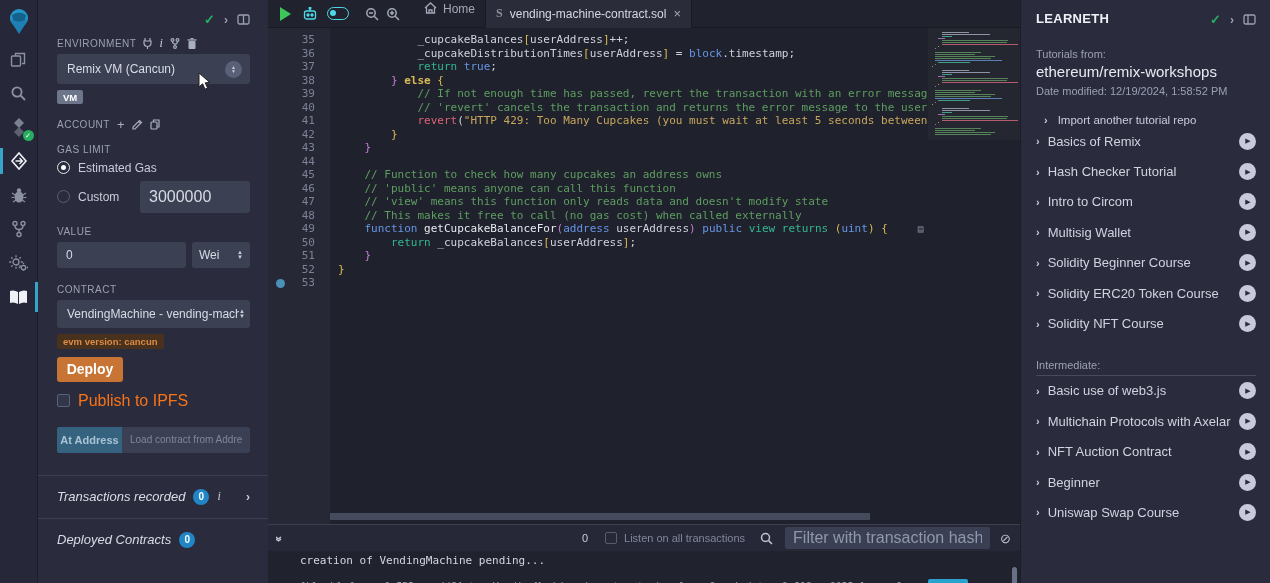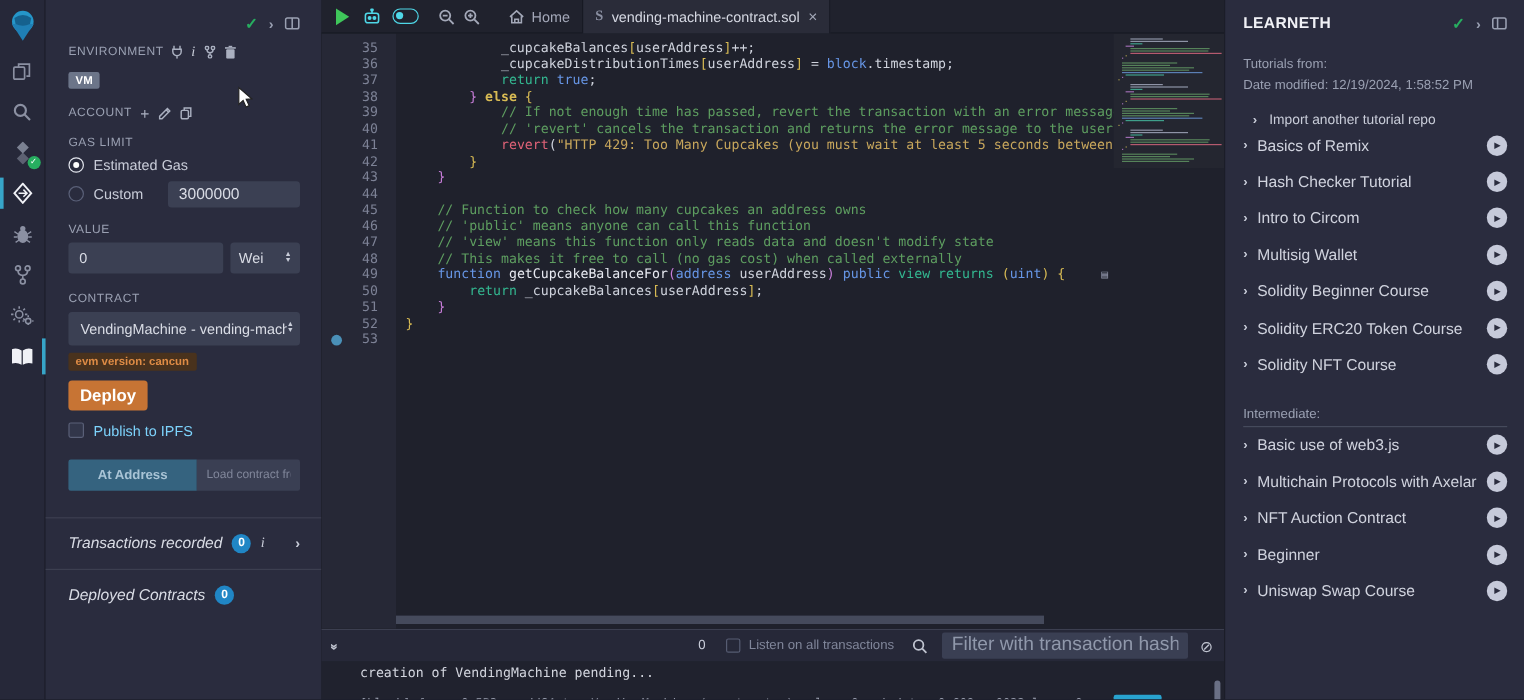--- a/index.html
+++ b/index.html
@@ -43,35 +43,35 @@
     font-size:6px; line-height:5px; }
   .vm-badge { display:inline-block; margin-top:6px; background:#6c7589; color:#fff; font-size:9.5px;
     font-weight:bold; padding:1.5px 6px; border-radius:2px; }
   .sec-gap { margin-top:13px; }
   .radio-row { display:flex; align-items:center; gap:8px; margin-top:6px; color:#c9cdd9; font-size:12px; }
   .radio { width:13px; height:13px; border-radius:50%; border:1.5px solid #5a6078; position:relative;
     flex-shrink:0; }
   .radio.sel { border-color:#e4e7ef; }
   .radio.sel::after { content:""; position:absolute; left:2.5px; top:2.5px; width:5px; height:5px;
     border-radius:50%; background:#fff; }
-  .gas-input { margin-left:auto; width:110px; height:22px; background:#3b4053; border:none;
-    border-radius:3px; color:#d9dce5; font-size:13px; padding:0 9px; font-family:"Liberation Sans",sans-serif; }
+  .gas-input { margin-left:auto; width:110px; height:32px; background:#3b4053; border:none;
+    border-radius:3px; color:#d9dce5; font-size:16px; padding:0 9px; font-family:"Liberation Sans",sans-serif; }
   .val-row { display:flex; gap:6px; }
   .val-input { flex:1; height:26px; background:#3b4053; border:none; border-radius:3px; color:#d9dce5;
     font-size:12px; padding:0 9px; font-family:"Liberation Sans",sans-serif; min-width:0; }
   .wei-box { width:58px; height:26px; background:#3b4053; border-radius:3px; display:flex;
     align-items:center; justify-content:space-between; padding:0 7px; color:#d9dce5; font-size:12px; }
   .evm-badge { display:inline-block; margin-top:6px; background:#49321d; color:#de8b45; font-size:9.5px;
     font-weight:bold; padding:2px 6px; border-radius:2px; }
   .deploy-btn { display:block; margin-top:8px; width:66px; height:25px; background:#c77434; border:none;
     border-radius:3px; color:#fff; font-size:14px; font-weight:bold; font-family:"Liberation Sans",sans-serif; }
-  .chk-row { display:flex; align-items:center; gap:8px; margin-top:10px; color:#7dd3fc; font-size:12px; }
+  .chk-row { display:flex; align-items:center; gap:8px; margin-top:10px; color:#f97316; font-size:16px; }
   .chk { width:13px; height:13px; border:1.5px solid #5a6078; border-radius:2px; background:#32364a; }
   .ataddr-row { display:flex; margin-top:17px; }
-  .ataddr-btn { width:107px; height:26px; background:#35637f; border:none; border-radius:2px 0 0 2px;
+  .ataddr-btn { width:65px; height:26px; background:#35637f; border:none; border-radius:2px 0 0 2px;
     color:#a9c4d6; font-size:11px; font-weight:bold; font-family:"Liberation Sans",sans-serif; }
   .ataddr-input { flex:1; height:26px; background:#3a3f53; border:none; border-radius:0 2px 2px 0;
     color:#d9dce5; font-size:10px; padding:0 8px; min-width:0; font-family:"Liberation Sans",sans-serif; }
   .ataddr-input::placeholder { color:#80869a; }
   .pl-section { border-top:1px solid #3c3f50; margin-top:22px; padding:13px 18px 13px 19px;
     display:flex; align-items:center; gap:8px; }
   .pl-section.second { margin-top:0; }
   .sec-title { font-size:13px; color:#d9dce5;font-style:italic; }
   .count-badge { width:16px; height:16px; border-radius:50%; background:#2086c5; color:#fff;
     font-size:10px; font-weight:bold; display:flex; align-items:center; justify-content:center; }
@@ -82,21 +82,21 @@
   .center { width:752px; flex-shrink:0; display:flex; flex-direction:column; background:#1f212c; }
   .tabbar { height:28px; background:#20222d; border-bottom:1px solid #171923; display:flex;
     align-items:center; flex-shrink:0; }
   .play-btn { margin-left:12px; width:0; height:0; border-left:11px solid #3fc65a;
     border-top:7px solid transparent; border-bottom:7px solid transparent; }
   .tb-ic { margin-left:11px; display:flex; align-items:center; color:#a3a8b8; }
   .toggle-pill { margin-left:9px; width:22px; height:13px; border:1.5px solid #4fd8e8; border-radius:7px;
     position:relative; }
   .toggle-pill::after { content:""; position:absolute; left:2px; top:2px; width:6px; height:6px;
     border-radius:50%; background:#4fd8e8; }
-  .home-tab { margin-left:14px; display:flex; align-items:center; gap:6px; color:#a3a8b8;
+  .home-tab { margin-left:14px; display:flex; align-items:flex-start; gap:6px; color:#a3a8b8;
     font-size:12px; padding:2px 10px; height:28px; }
   .file-tab { height:28px; background:#2a2c39; border-left:1px solid #171923; border-right:1px solid #171923;
     display:flex; align-items:center; gap:7px; padding:0 10px; color:#d5d8e2; font-size:12px; }
   .tab-close { color:#a3a8b8; font-size:13px; }
   .sol-glyph { color:#8b90a2; font-size:12px; font-weight:bold; font-family:"Liberation Serif",serif; }
 
   .editor { flex:1; display:flex; position:relative; overflow:hidden; background:#1f212c; }
   .gutter { width:62px; background:#262836; flex-shrink:0; padding-top:5px; }
   .gl { position:relative; height:13.5px; text-align:right; padding-right:15px;
     font:11px/13.5px "DejaVu Sans Mono", monospace; color:#7d8296; }
@@ -258,20 +258,27 @@
               <path d="M2.5 3.5 q0 2.5 2.5 2.5 q2.5 0 2.5 -2.5 M5 6 v1.5"></path>
             </svg>
         </span>
         <span class="lbl-ic">
           <svg width="10" height="11" viewBox="0 0 10 11" fill="#aab0c0">
               <rect x="1.5" y="3" width="7" height="8" rx="1"></rect>
               <rect x="0.5" y="1.3" width="9" height="1.3"></rect>
               <rect x="3.5" y="0" width="3" height="1.2"></rect>
             </svg>
         </span>
+      </div>
+      <div class="dd">
+        <span class="grow">Remix VM (Cancun)</span>
+        <span class="stepper-circle">
+            <span>▲</span>
+            <span>▼</span>
+          </span>
       </div>
       <span class="vm-badge">VM</span>
 
       <div class="lbl-row sec-gap">
         <span class="lbl">ACCOUNT</span>
         <span class="lbl-ic" style="font-size:13px">+</span>
         <span class="lbl-ic">
           <svg width="11" height="11" viewBox="0 0 11 11" fill="none" stroke="#aab0c0" stroke-width="1.2">
               <path d="M1 10 L1 8 L7.5 1.5 L9.5 3.5 L3 10 Z M6.5 2.5 l2 2"></path>
             </svg>
@@ -603,20 +610,21 @@
       <div class="hdr-icons">
         <span class="ic-check">✓</span>
         <span class="ic-chev">›</span>
         <svg width="13" height="11" viewBox="0 0 13 11" fill="none" stroke="#9aa0b2" stroke-width="1.3">
             <rect x="1" y="1" width="11" height="9" rx="1.5"></rect>
             <path d="M5 1 v9"></path>
           </svg>
       </div>
     </div>
     <div class="lr-from">Tutorials from:</div>
+    <div class="lr-repo">ethereum/remix-workshops</div>
     <div class="lr-date">Date modified: 12/19/2024, 1:58:52 PM</div>
     <div class="lr-import">
       <span class="tut-chev">›</span>
       <span>Import another tutorial repo</span>
     </div>
     <div>
         <div class="tut-item">
           <span class="tut-chev">›</span>
           <span class="tut-label">Basics of Remix</span>
           <span class="play-circle">▶</span>

